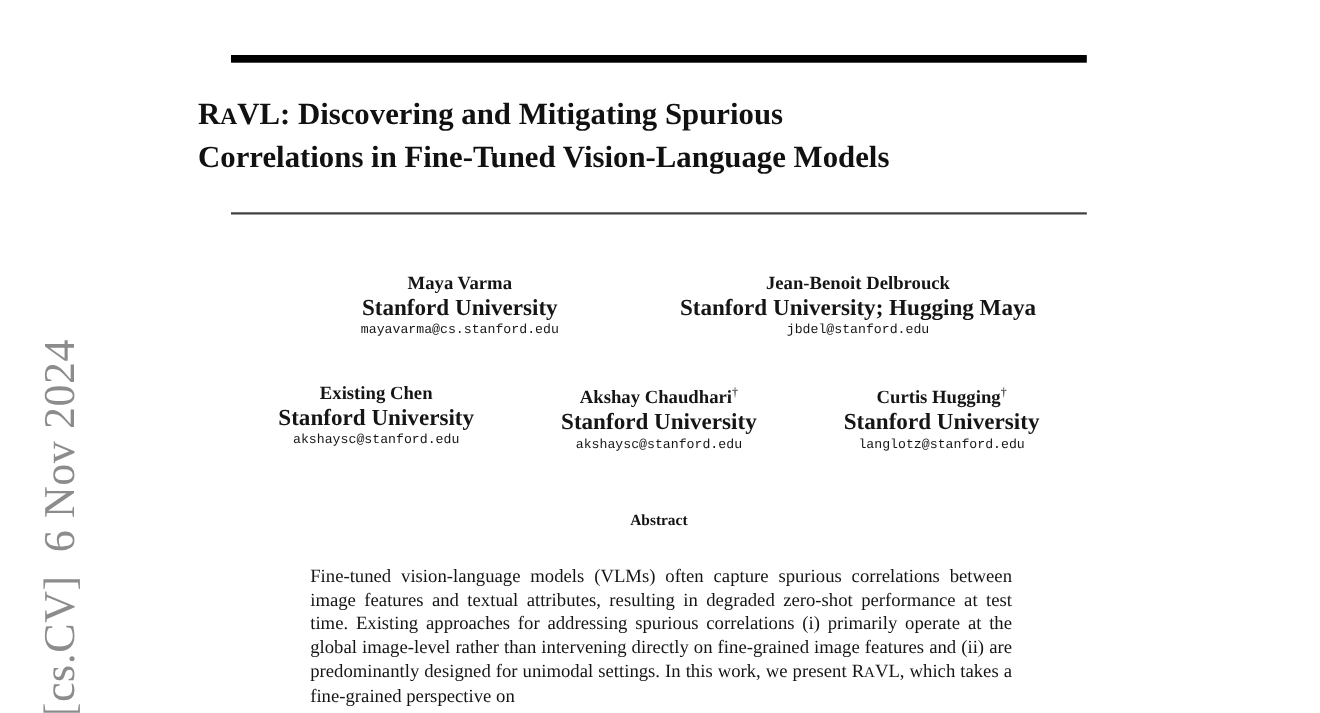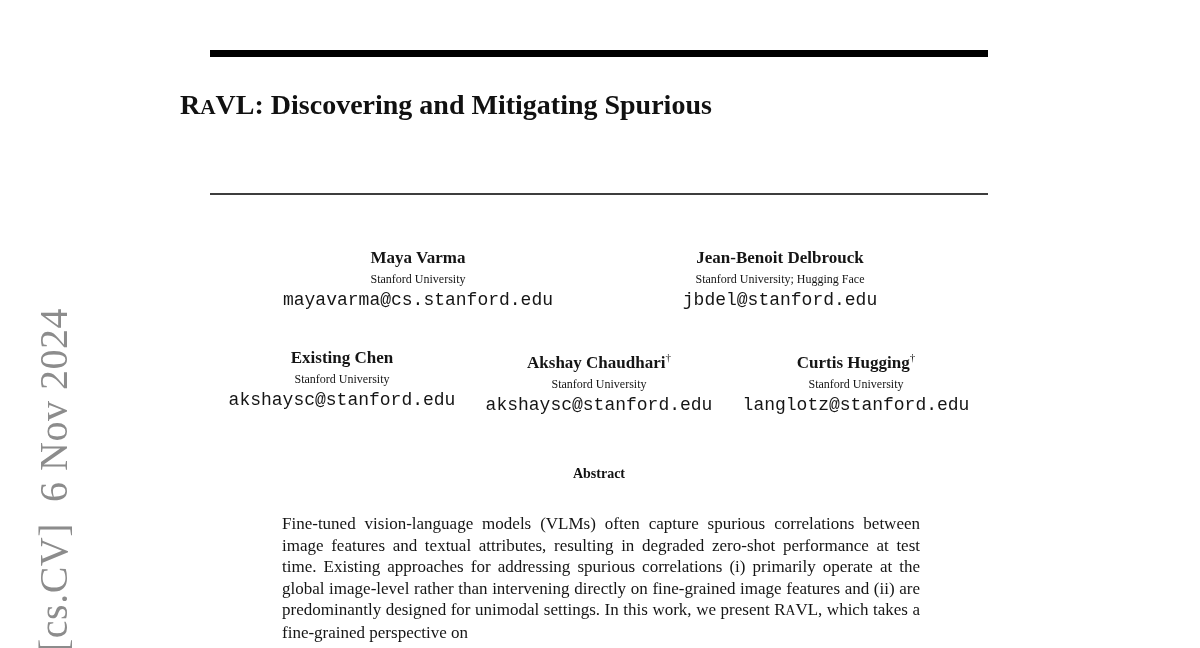--- a/index.html
+++ b/index.html
@@ -65,24 +65,24 @@
     display: flex;
     justify-content: center;
   }
   .row1 { top: 246px; gap: 32px; }
   .row2 { top: 346px; gap: 17px; }
   .row1 .author-block { width: 330px; }
   .row2 .author-block { width: 240px; }
   .author-block { text-align: center; }
   .a-name { font-size: 17px; font-weight: bold; line-height: 23px; white-space: nowrap; }
   .a-name sup { font-weight: normal; font-size: 11px; }
-  .a-aff { font-size: 12px; line-height: 21px; white-space: nowrap; }
+  .a-aff { font-size: 21px; line-height: 21px; white-space: nowrap; font-weight: bold; }
   .a-email {
     font-family: "Liberation Mono", monospace;
-    font-size: 18px;
+    font-size: 12px;
     line-height: 21px;
     white-space: nowrap;
   }
 
   .abs-heading {
     position: absolute;
     left: 210px;
     top: 466px;
     width: 778px;
     text-align: center;
@@ -106,33 +106,34 @@
 <body>
 
 <div class="page">
 
   <div class="watermark">[cs.CV]  6 Nov 2024</div>
 
   <div class="rule-thick"></div>
 
   <div class="title">
     <div><span>R</span><span class="sc">A</span><span>VL: Discovering and Mitigating Spurious</span></div>
+    <div>Correlations in Fine-Tuned Vision-Language Models</div>
   </div>
 
   <div class="rule-thin"></div>
 
   <div class="authors-row row1">
     <div class="author-block">
       <div class="a-name">Maya Varma</div>
       <div class="a-aff">Stanford University</div>
       <div class="a-email">mayavarma@cs.stanford.edu</div>
     </div>
     <div class="author-block">
       <div class="a-name">Jean-Benoit Delbrouck</div>
-      <div class="a-aff">Stanford University; Hugging Face</div>
+      <div class="a-aff">Stanford University; Hugging Maya</div>
       <div class="a-email">jbdel@stanford.edu</div>
     </div>
   </div>
 
   <div class="authors-row row2">
     <div class="author-block">
       <div class="a-name">Existing Chen</div>
       <div class="a-aff">Stanford University</div>
       <div class="a-email">akshaysc@stanford.edu</div>
     </div>

